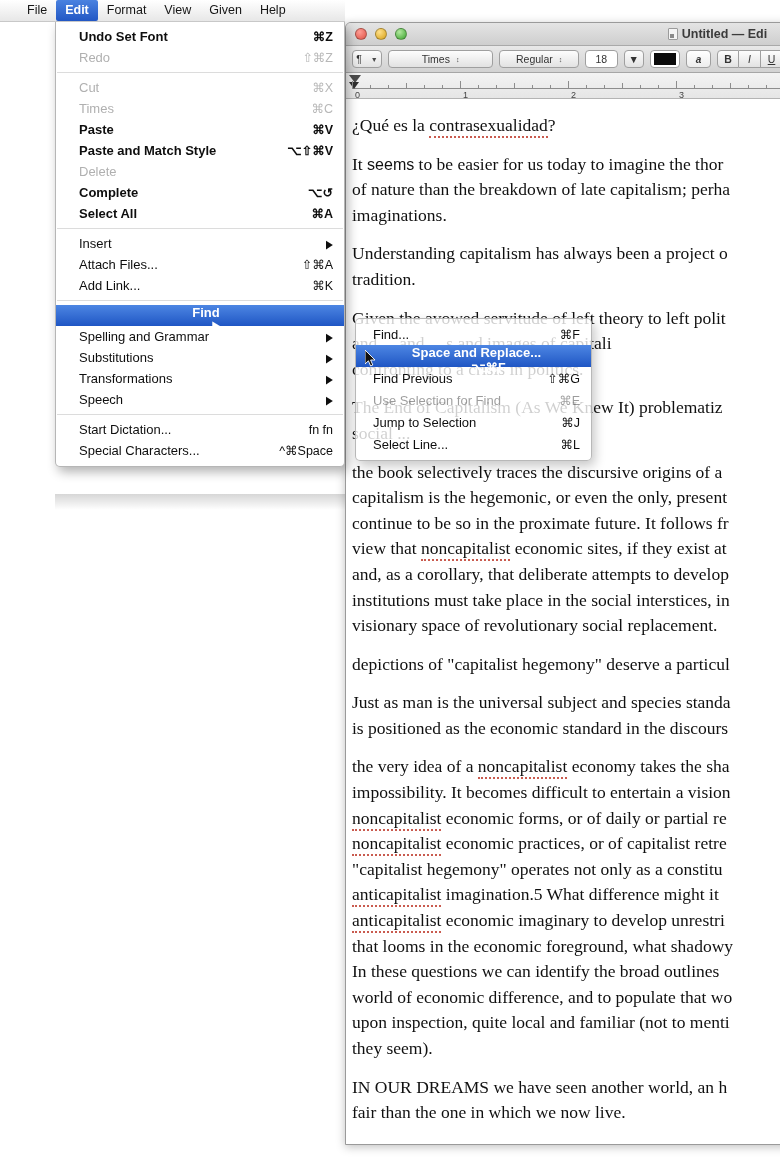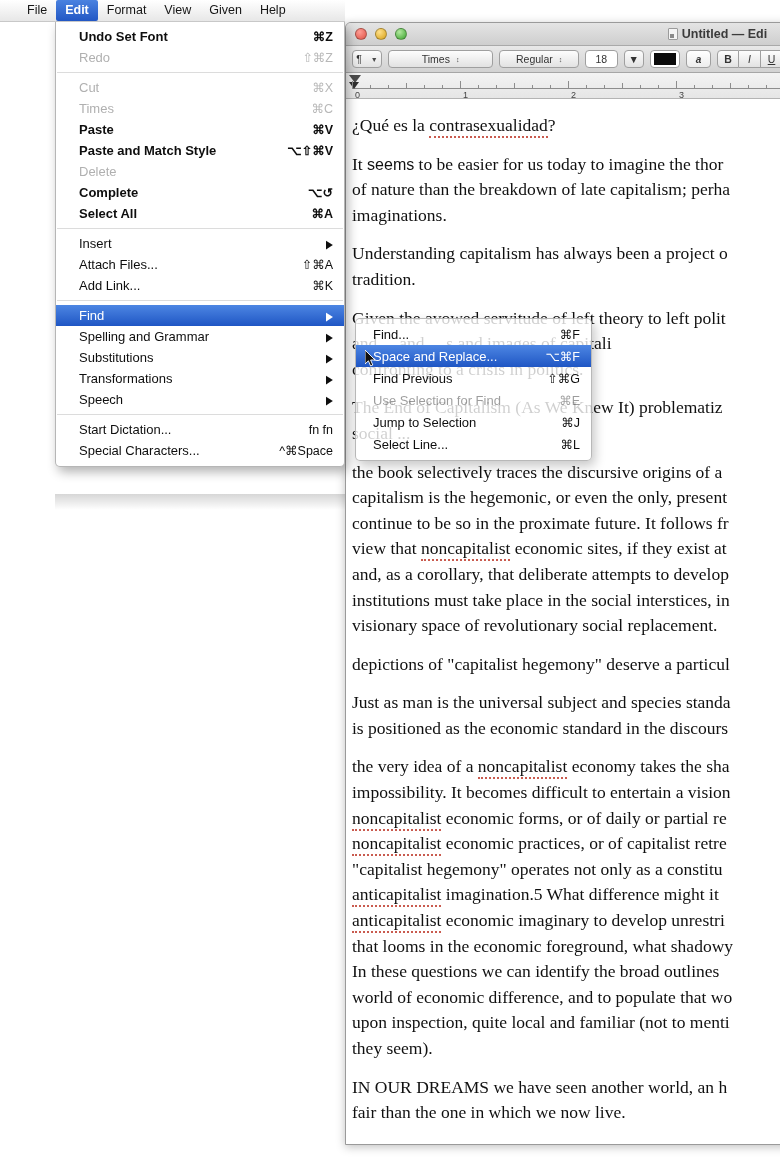--- a/index.html
+++ b/index.html
@@ -71,21 +71,22 @@
     padding: 0 11px 0 23px;
     font-size: 13px;
     color: #0e0e0e;
     white-space: nowrap;
   }
   .menu-row.bold { font-weight: bold; }
   .menu-row.disabled { color: #b0b0b0; }
   .menu-row.highlight {
     background: linear-gradient(to bottom, #4d86e3 0%, #1f56c4 100%);
     color: #ffffff;
-    font-weight: normal;
+    font-weight: bold;
+    flex-direction: column;
   }
   .menu-label { flex: 1 1 auto; text-align: left; }
   .menu-shortcut {
     flex: 0 0 auto;
     text-align: right;
     margin-left: 24px;
     font-size: 12.5px;
     letter-spacing: 0px;
   }
   .menu-row.disabled .menu-shortcut { color: #b8b8b8; }

